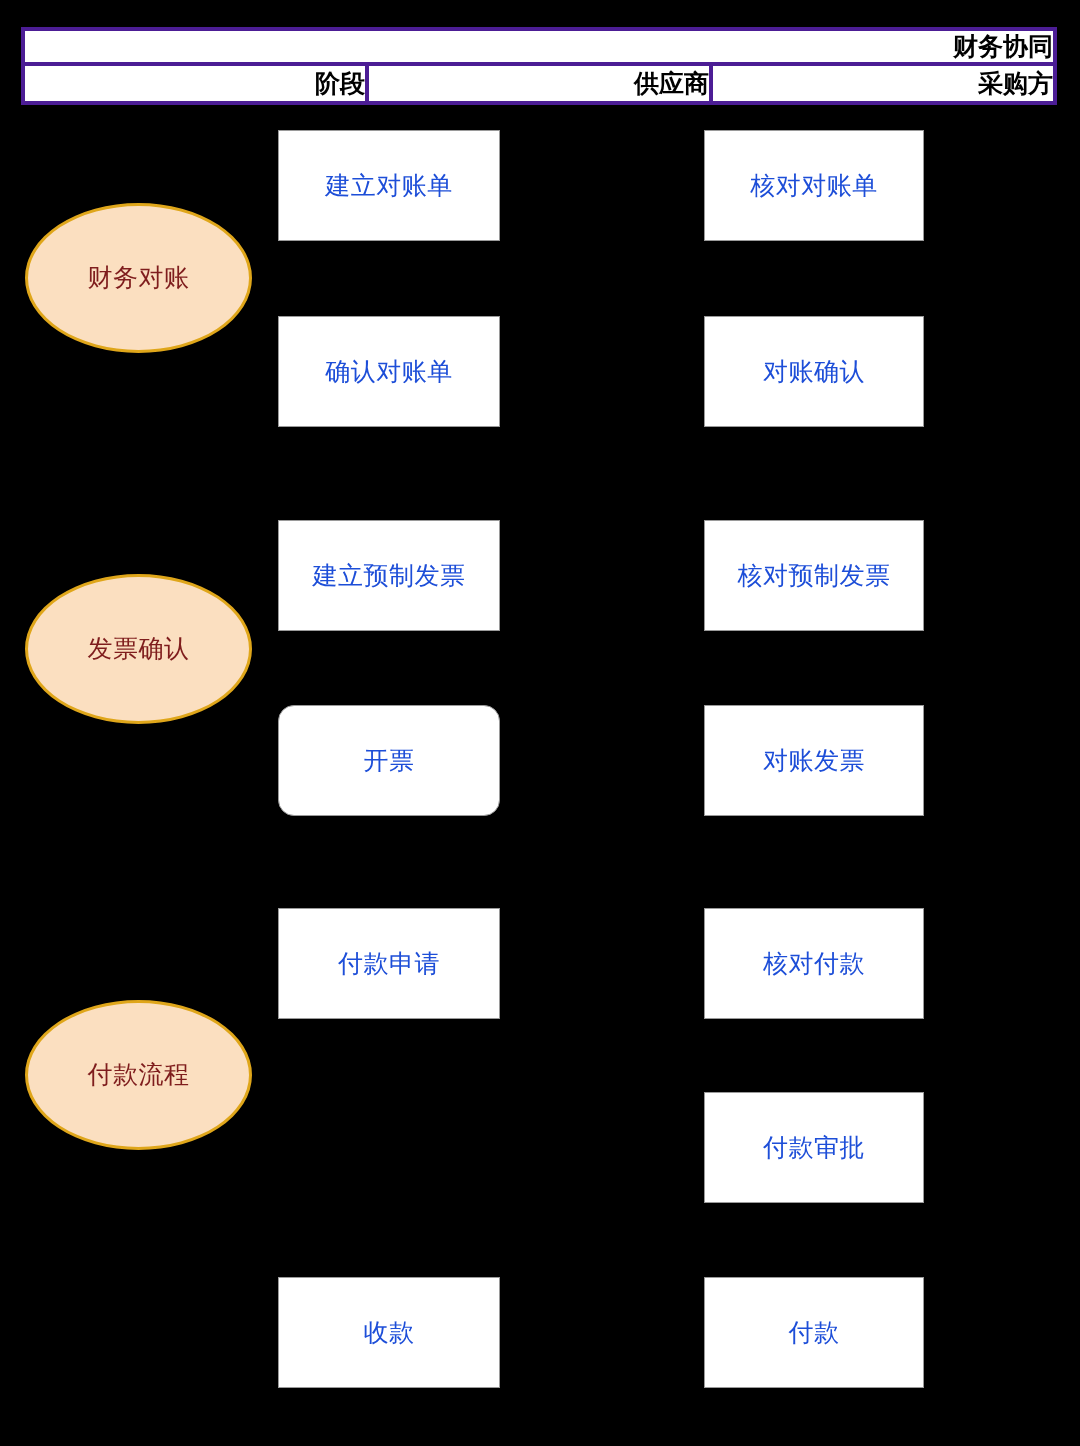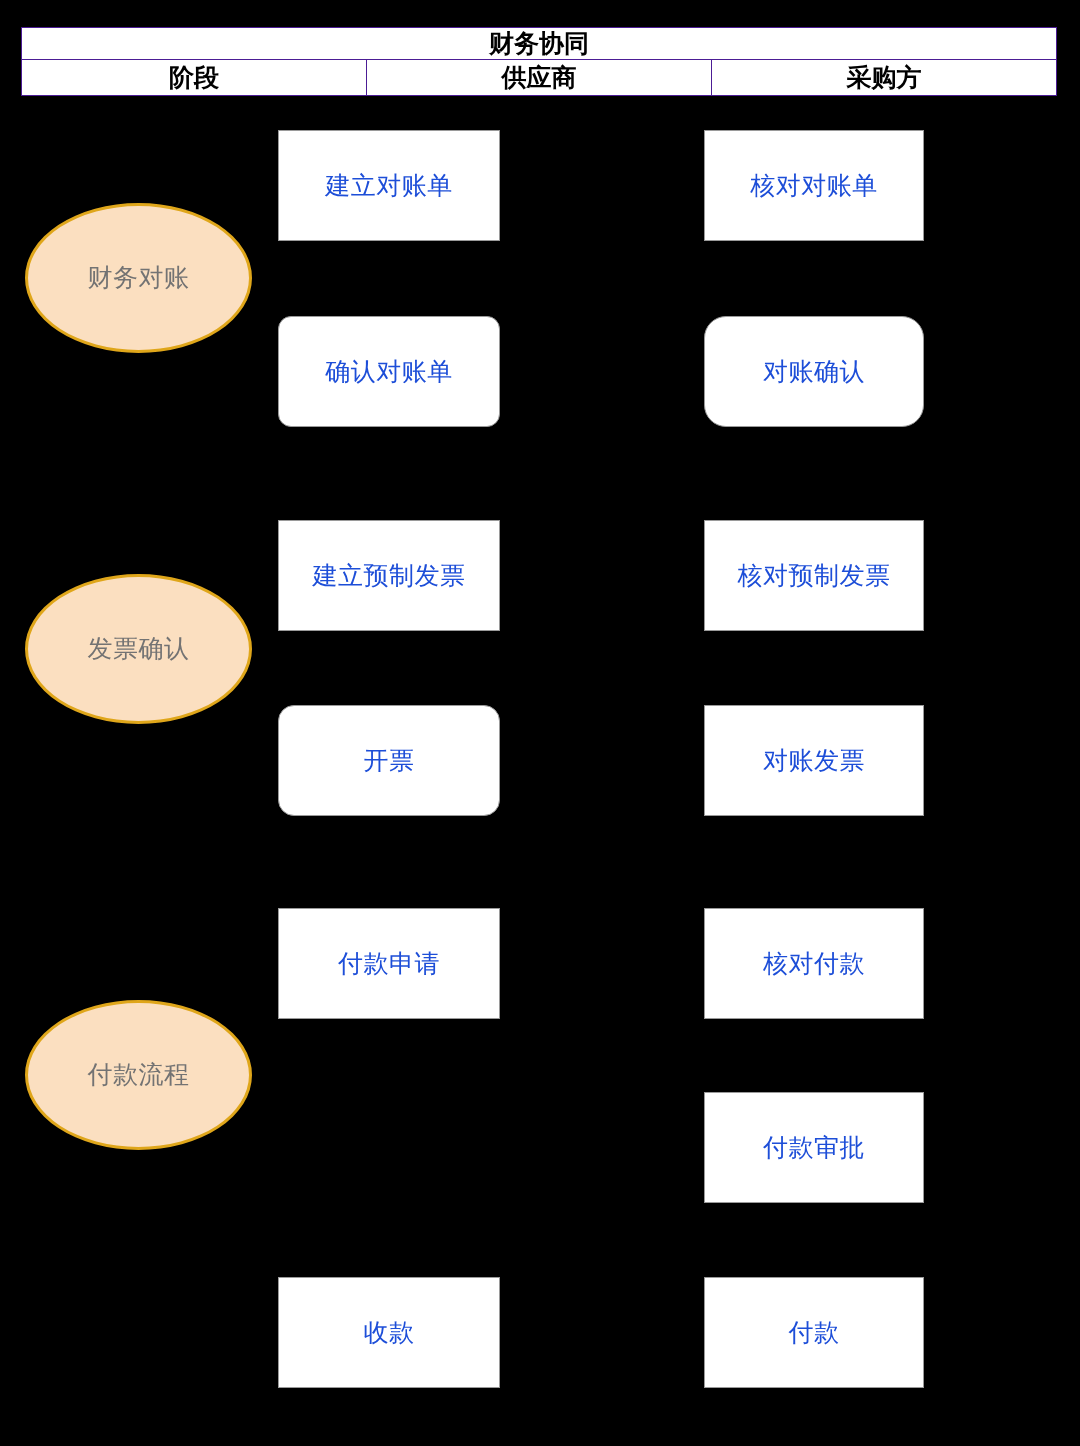--- a/index.html
+++ b/index.html
@@ -23,23 +23,23 @@
   .header-table {
     position: absolute;
     left: 21px;
     top: 27px;
     width: 1036px;
     border-collapse: collapse;
     background: #ffffff;
     table-layout: fixed;
   }
   .header-table td {
-    border: 1px solid #4c1d95;
+    border: 4px solid #4c1d95;
     background: #ffffff;
-    text-align: center;
+    text-align: right;
     vertical-align: middle;
     color: #000000;
     font-weight: bold;
     font-size: 25px;
     padding: 0;
     line-height: 1;
   }
   .title-cell { height: 31px; }
   .col-cell   { height: 35px; }
 
@@ -62,21 +62,21 @@
   
   .stage-ellipse {
     position: absolute;
     background: #fbdfc0;
     border: 3px solid #dfa61a;
     border-radius: 50%;
     box-sizing: border-box;
     display: flex;
     align-items: center;
     justify-content: center;
-    color: #737373;
+    color: #7f1d1d;
     font-size: 25px;
     line-height: 1.1;
     text-align: center;
     letter-spacing: 0.5px;
   }
 </style>
 </head>
 <body>
 
 <div id="canvas">
@@ -95,33 +95,33 @@
     </table>
 
   <div class="stage-ellipse" style="left:25px; top:203px; width:227px; height:150px;">财务对账</div>
 
   <div class="stage-ellipse" style="left:25px; top:574px; width:227px; height:150px;">发票确认</div>
 
   <div class="stage-ellipse" style="left:25px; top:1000px; width:227px; height:150px;">付款流程</div>
 
   <div class="proc-box" style="left:278px; top:130px; width:222px; height:111px;">建立对账单</div>
 
-  <div class="proc-box" style="left:278px; top:316px; width:222px; height:111px;border-radius:13px;">确认对账单</div>
+  <div class="proc-box" style="left:278px; top:316px; width:222px; height:111px;">确认对账单</div>
 
   <div class="proc-box" style="left:278px; top:520px; width:222px; height:111px;">建立预制发票</div>
 
   <div class="proc-box" style="left:278px; top:705px; width:222px; height:111px;border-radius:16px;">开票</div>
 
   <div class="proc-box" style="left:278px; top:908px; width:222px; height:111px;">付款申请</div>
 
   <div class="proc-box" style="left:278px; top:1277px; width:222px; height:111px;">收款</div>
 
   <div class="proc-box" style="left:704px; top:130px; width:220px; height:111px;">核对对账单</div>
 
-  <div class="proc-box" style="left:704px; top:316px; width:220px; height:111px;border-radius:22px;">对账确认</div>
+  <div class="proc-box" style="left:704px; top:316px; width:220px; height:111px;">对账确认</div>
 
   <div class="proc-box" style="left:704px; top:520px; width:220px; height:111px;">核对预制发票</div>
 
   <div class="proc-box" style="left:704px; top:705px; width:220px; height:111px;">对账发票</div>
 
   <div class="proc-box" style="left:704px; top:908px; width:220px; height:111px;">核对付款</div>
 
   <div class="proc-box" style="left:704px; top:1092px; width:220px; height:111px;">付款审批</div>
 
   <div class="proc-box" style="left:704px; top:1277px; width:220px; height:111px;">付款</div>

